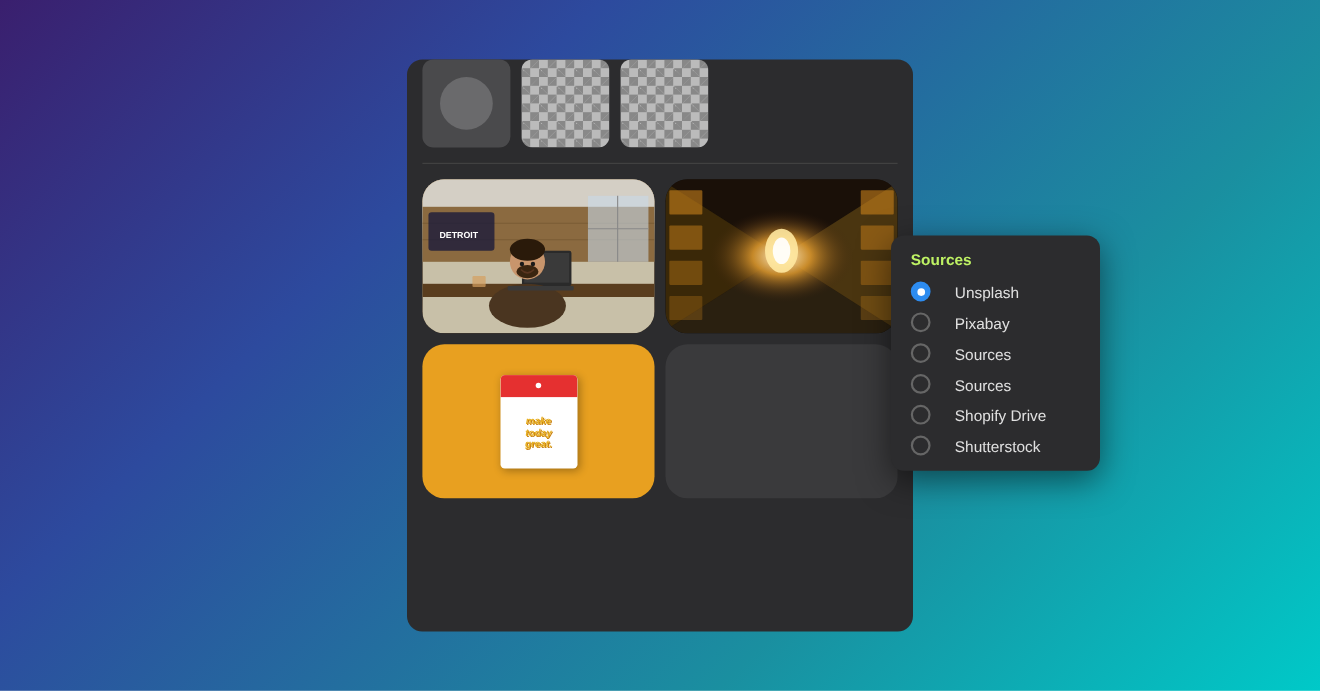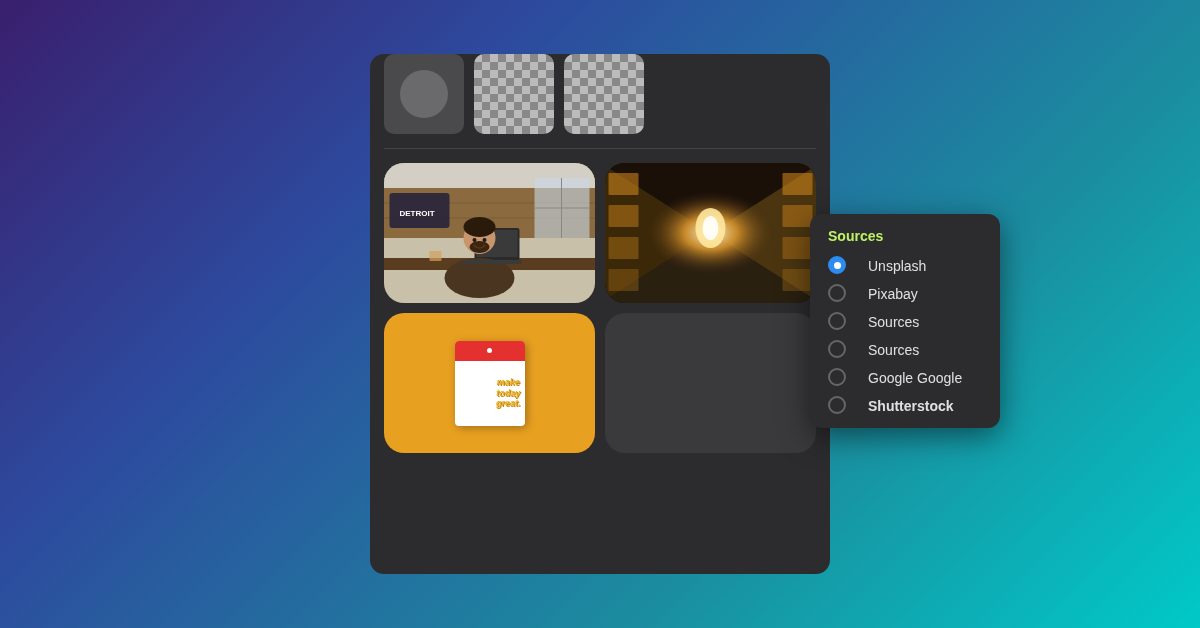--- a/index.html
+++ b/index.html
@@ -149,21 +149,21 @@
       width: 5px;
       height: 5px;
       border-radius: 50%;
       background: white;
     }
 
     .calendar-body {
       padding: 4px;
       display: flex;
       align-items: center;
-      justify-content: flex-end;
+      justify-content: center;
       height: 65px;
     }
 
     .calendar-text {
       font-size: 9px;
       font-weight: 900;
       text-align: center;
       line-height: 1.2;
       color: #e8b020;
       text-shadow: 1px 1px 0 #c88010;
@@ -193,21 +193,20 @@
     .source-option {
       display: flex;
       align-items: flex-end;
       gap: 22px;
       margin-bottom: 10px;
       cursor: pointer;
     }
 
     .source-option:last-child {
       margin-bottom: 0;
-      font-weight: bold;
     }
 
     .radio-outer {
       width: 18px;
       height: 18px;
       border-radius: 50%;
       border: 2px solid #666;
       display: flex;
       align-items: center;
       justify-content: center;
@@ -384,21 +383,21 @@
       <span class="source-label">Sources</span>
     </div>
 
     <div class="source-option">
       <div class="radio-outer"></div>
       <span class="source-label">Sources</span>
     </div>
 
     <div class="source-option">
       <div class="radio-outer"></div>
-      <span class="source-label">Google Google</span>
+      <span class="source-label">Shopify Drive</span>
     </div>
 
     <div class="source-option">
       <div class="radio-outer"></div>
       <span class="source-label">Shutterstock</span>
     </div>
   </div>
 
 </div>
 

